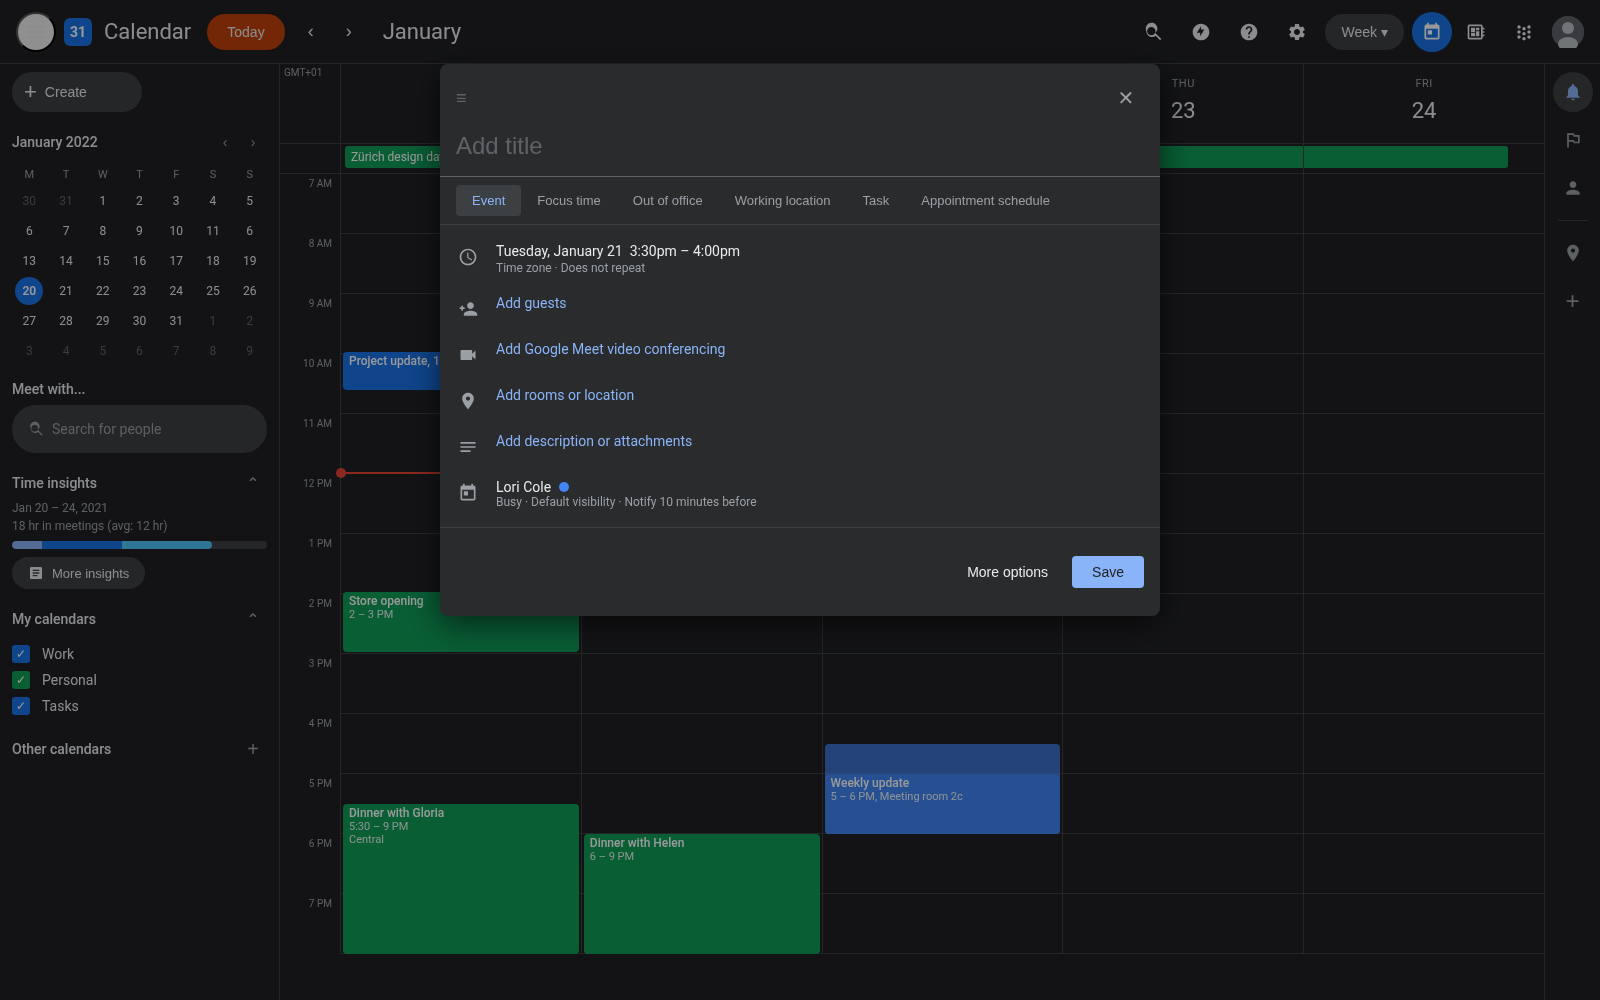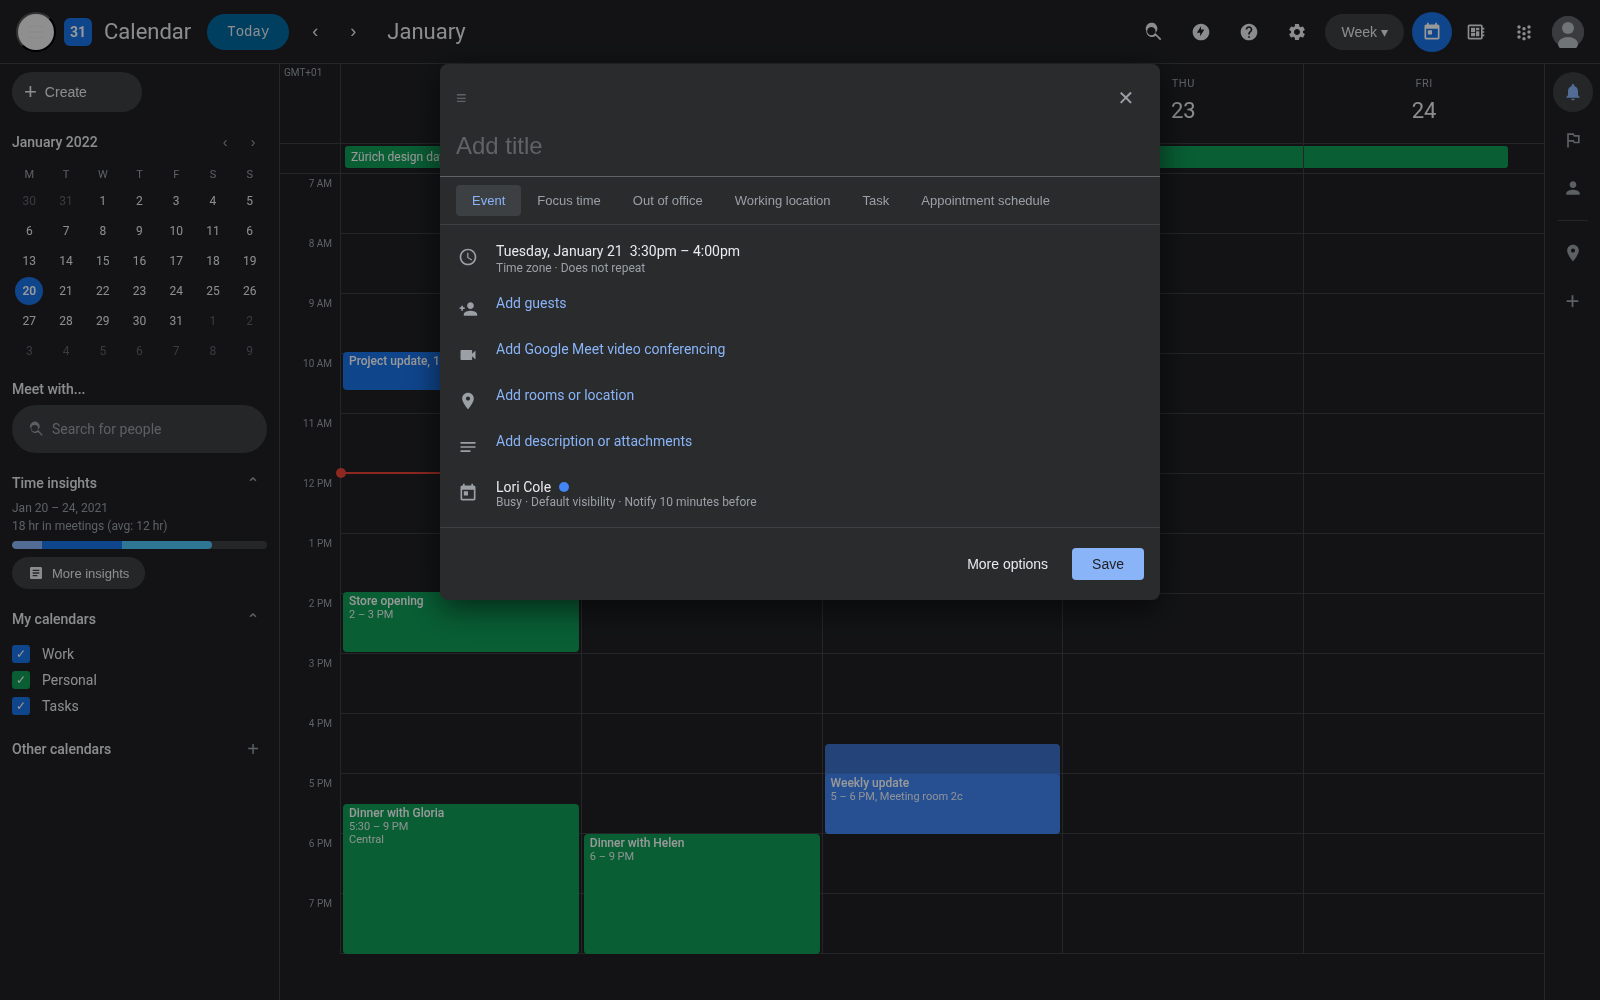--- a/index.html
+++ b/index.html
@@ -14,21 +14,21 @@
       padding: 0 16px;
       gap: 8px;
       border-bottom: 1px solid #3c4043;
       position: relative;
       z-index: 10;
     }
     .menu-icon { width: 40px; height: 40px; display: flex; align-items: center; justify-content: center; cursor: pointer; border-radius: 50%; }
     .logo-area { display: flex; align-items: center; gap: 4px; margin-right: 8px; }
     .logo-31 { background: #1a73e8; color: white; font-size: 14px; font-weight: 700; width: 28px; height: 28px; border-radius: 6px; display: flex; align-items: center; justify-content: center; }
     .logo-text { font-size: 22px; font-weight: 400; color: #e8eaed; margin-left: 8px; }
-    .today-btn { background: #0369a1; color: #e8eaed; border: none; border-radius: 24px; padding: 0 20px; height: 36px; font-size: 14px; cursor: pointer; font-family: Liberation Mono, monospace; }
+    .today-btn { background: #c2410c; color: #e8eaed; border: none; border-radius: 24px; padding: 0 20px; height: 36px; font-size: 14px; cursor: pointer; }
     .nav-btns { display: flex; gap: 2px; }
     .nav-btn { width: 36px; height: 36px; border: none; background: transparent; color: #e8eaed; cursor: pointer; border-radius: 50%; font-size: 18px; display: flex; align-items: center; justify-content: center; }
     .month-title { font-size: 22px; font-weight: 400; color: #e8eaed; margin: 0 8px; }
     .header-spacer { flex: 1; }
     .header-icon-btn { width: 40px; height: 40px; border: none; background: transparent; color: #e8eaed; cursor: pointer; border-radius: 50%; display: flex; align-items: center; justify-content: center; font-size: 20px; }
     .view-select-btn { background: #3c4043; color: #e8eaed; border: none; border-radius: 24px; padding: 0 16px; height: 36px; font-size: 14px; cursor: pointer; display: flex; align-items: center; gap: 4px; }
     .view-toggle { display: flex; gap: 4px; }
     .view-toggle-btn { width: 40px; height: 40px; border: none; border-radius: 50%; display: flex; align-items: center; justify-content: center; cursor: pointer; font-size: 18px; }
     .view-cal-btn { background: #1a73e8; color: white; }
     .view-task-btn { background: transparent; color: #e8eaed; }
@@ -136,21 +136,21 @@
     .dialog-tab.active { background: #3c4043; color: #8ab4f8; border-radius: 4px; }
     .dialog-body { padding: 8px 0; }
     .dialog-row { display: flex; align-items: flex-start; padding: 10px 16px; gap: 16px; }
     .dialog-row-icon { width: 24px; height: 24px; display: flex; align-items: center; justify-content: center; color: #9aa0a6; font-size: 18px; flex-shrink: 0; margin-top: 2px; }
     .dialog-row-content { flex: 1; }
     .dialog-row-main { font-size: 14px; color: #e8eaed; margin-bottom: 2px; }
     .dialog-row-sub { font-size: 12px; color: #9aa0a6; }
     .dialog-row-link { font-size: 14px; color: #8ab4f8; cursor: pointer; }
     .calendar-owner { display: flex; align-items: center; gap: 8px; font-size: 14px; }
     .owner-dot { width: 10px; height: 10px; border-radius: 50%; background: #4285f4; }
-    .dialog-footer { display: flex; justify-content: flex-end; padding: 20px 16px; gap: 8px; border-top: 1px solid #3c4043; }
+    .dialog-footer { display: flex; justify-content: flex-end; padding: 28px 16px; gap: 8px; border-top: 1px solid #3c4043; }
     .more-options-btn { background: transparent; border: none; color: #e8eaed; font-size: 14px; cursor: pointer; padding: 8px 16px; border-radius: 4px; }
     .save-btn { background: #8ab4f8; color: #202124; border: none; border-radius: 4px; padding: 8px 20px; font-size: 14px; font-weight: 500; cursor: pointer; }
 
     
     .right-sidebar { width: 56px; background: #202124; border-left: 1px solid #3c4043; display: flex; flex-direction: column; align-items: center; padding: 8px 0; gap: 8px; }
     .rs-btn { width: 40px; height: 40px; border: none; background: transparent; color: #9aa0a6; cursor: pointer; border-radius: 50%; display: flex; align-items: center; justify-content: center; font-size: 20px; }
     .rs-btn.active { color: #8ab4f8; background: #3c4043; }
     .rs-divider { width: 30px; height: 1px; background: #3c4043; margin: 4px 0; }
     .rs-add { width: 40px; height: 40px; border: none; background: transparent; color: #9aa0a6; cursor: pointer; border-radius: 50%; display: flex; align-items: center; justify-content: center; font-size: 24px; }
   </style>

